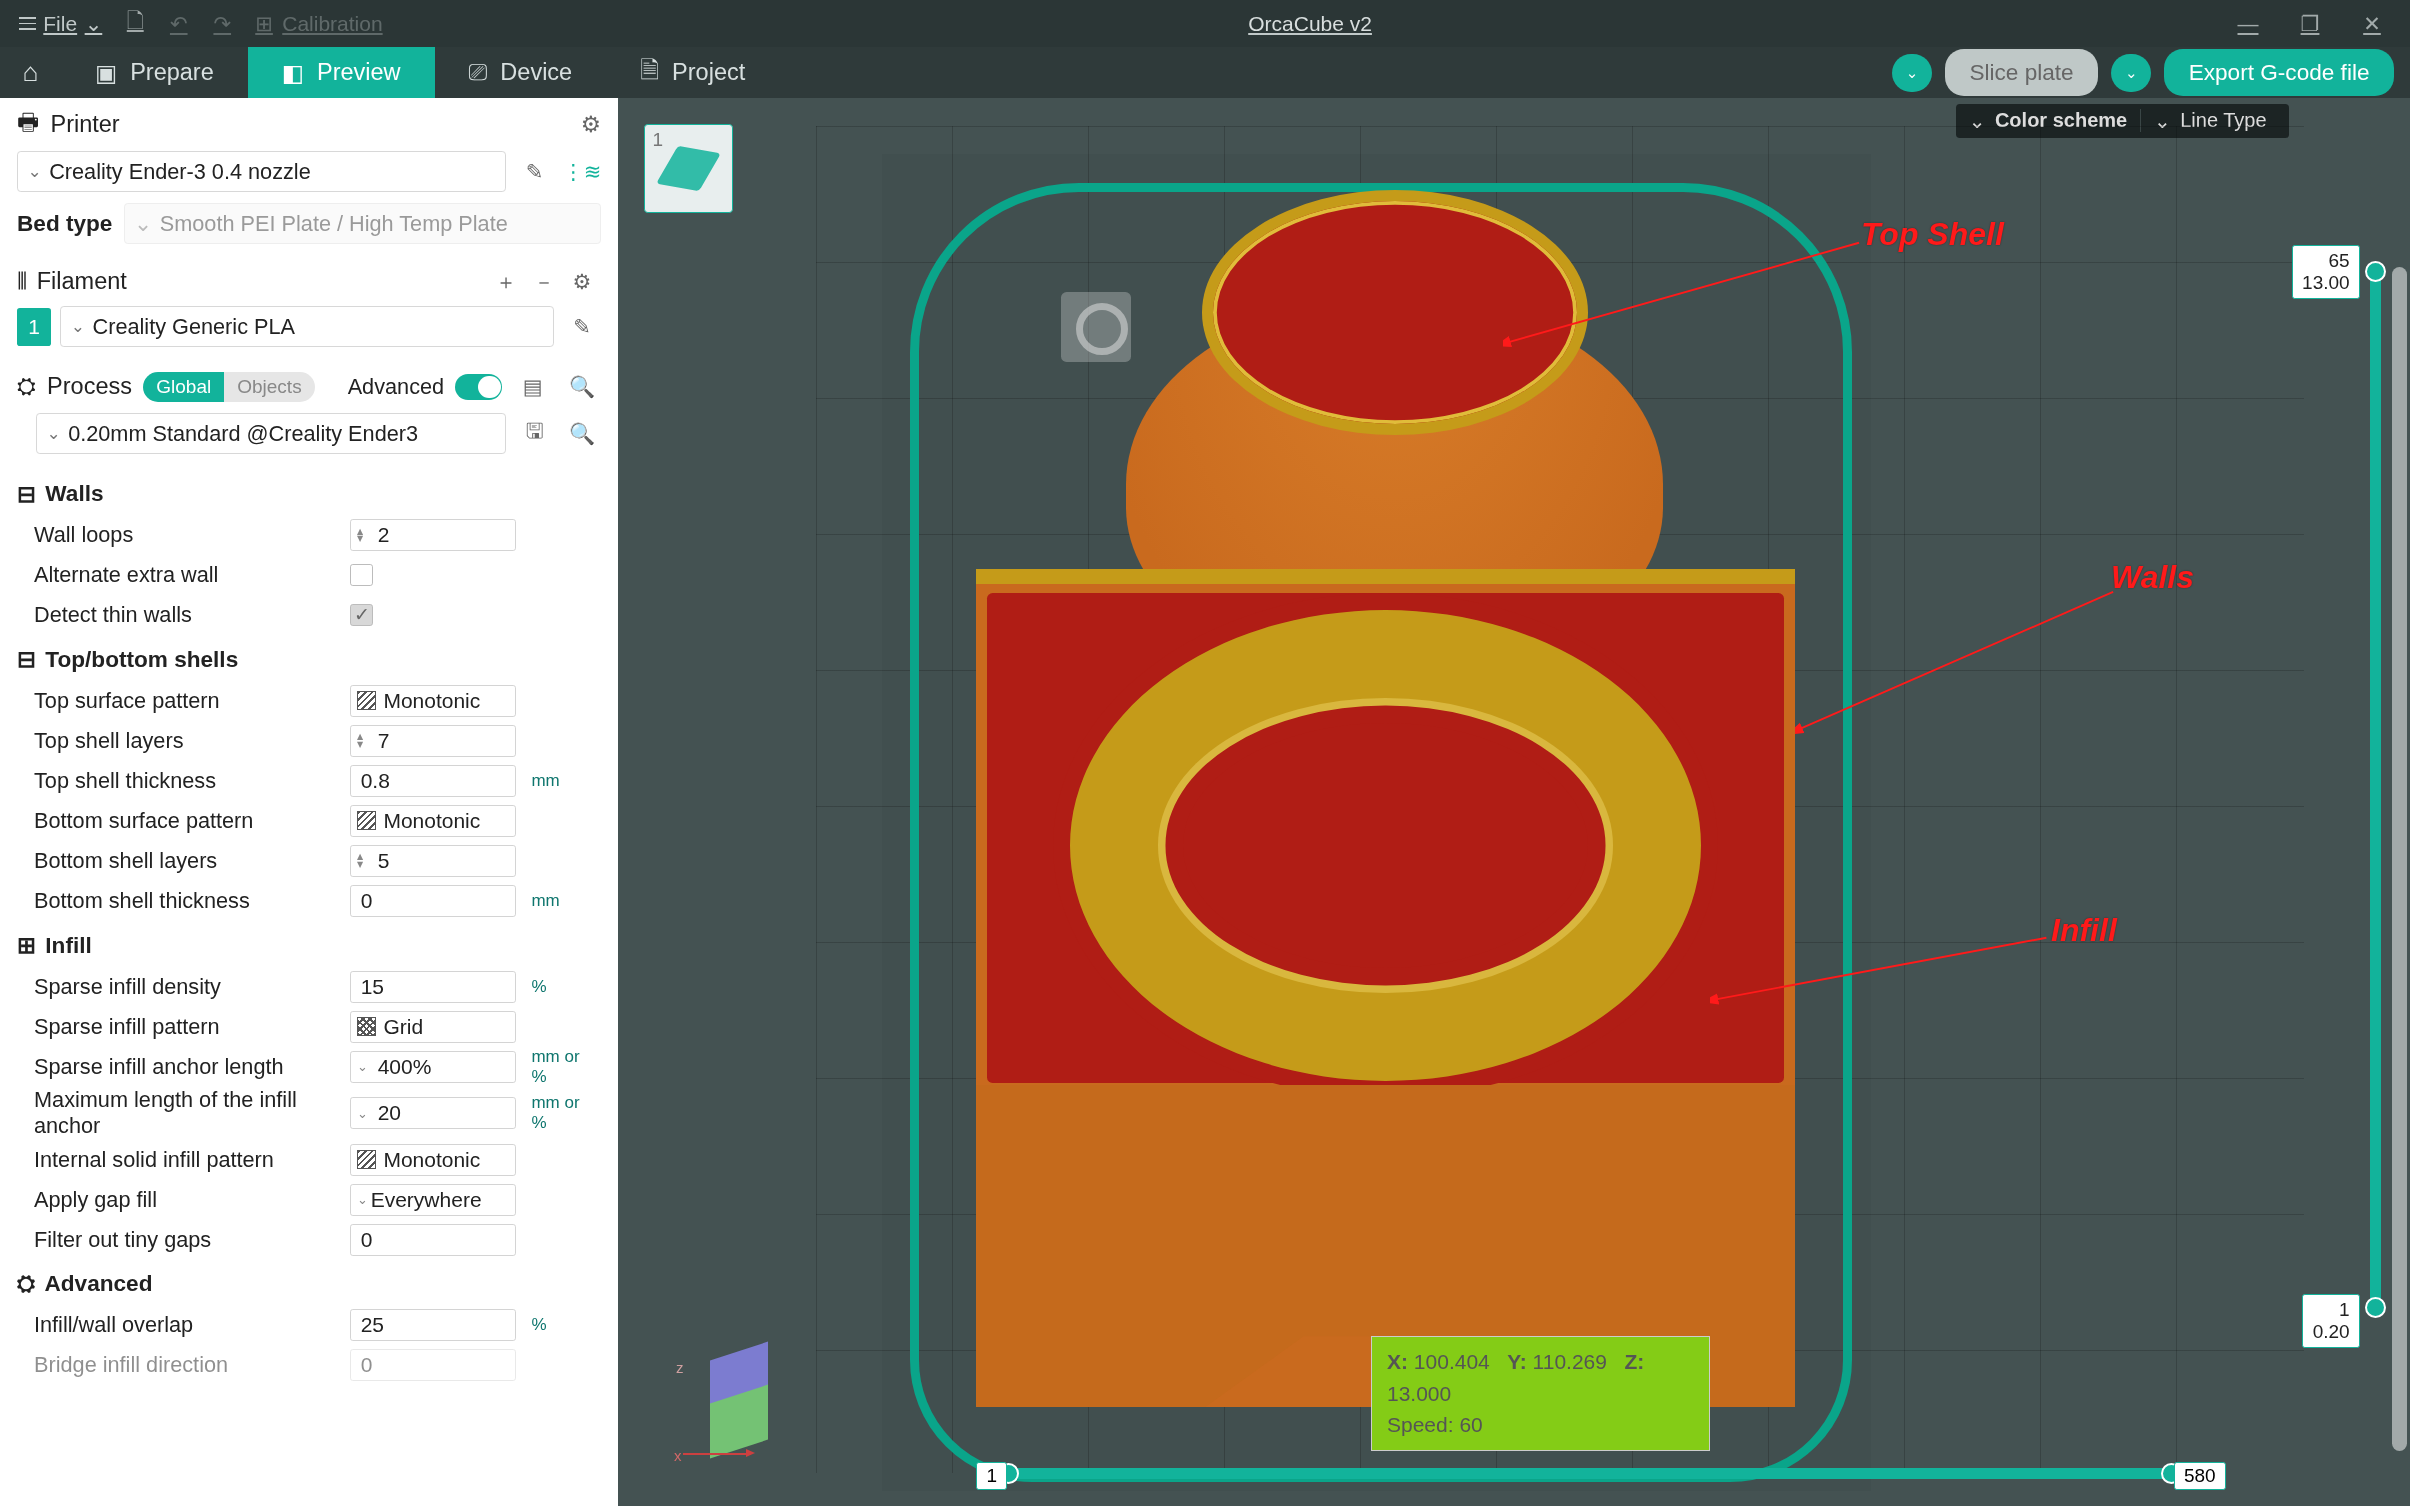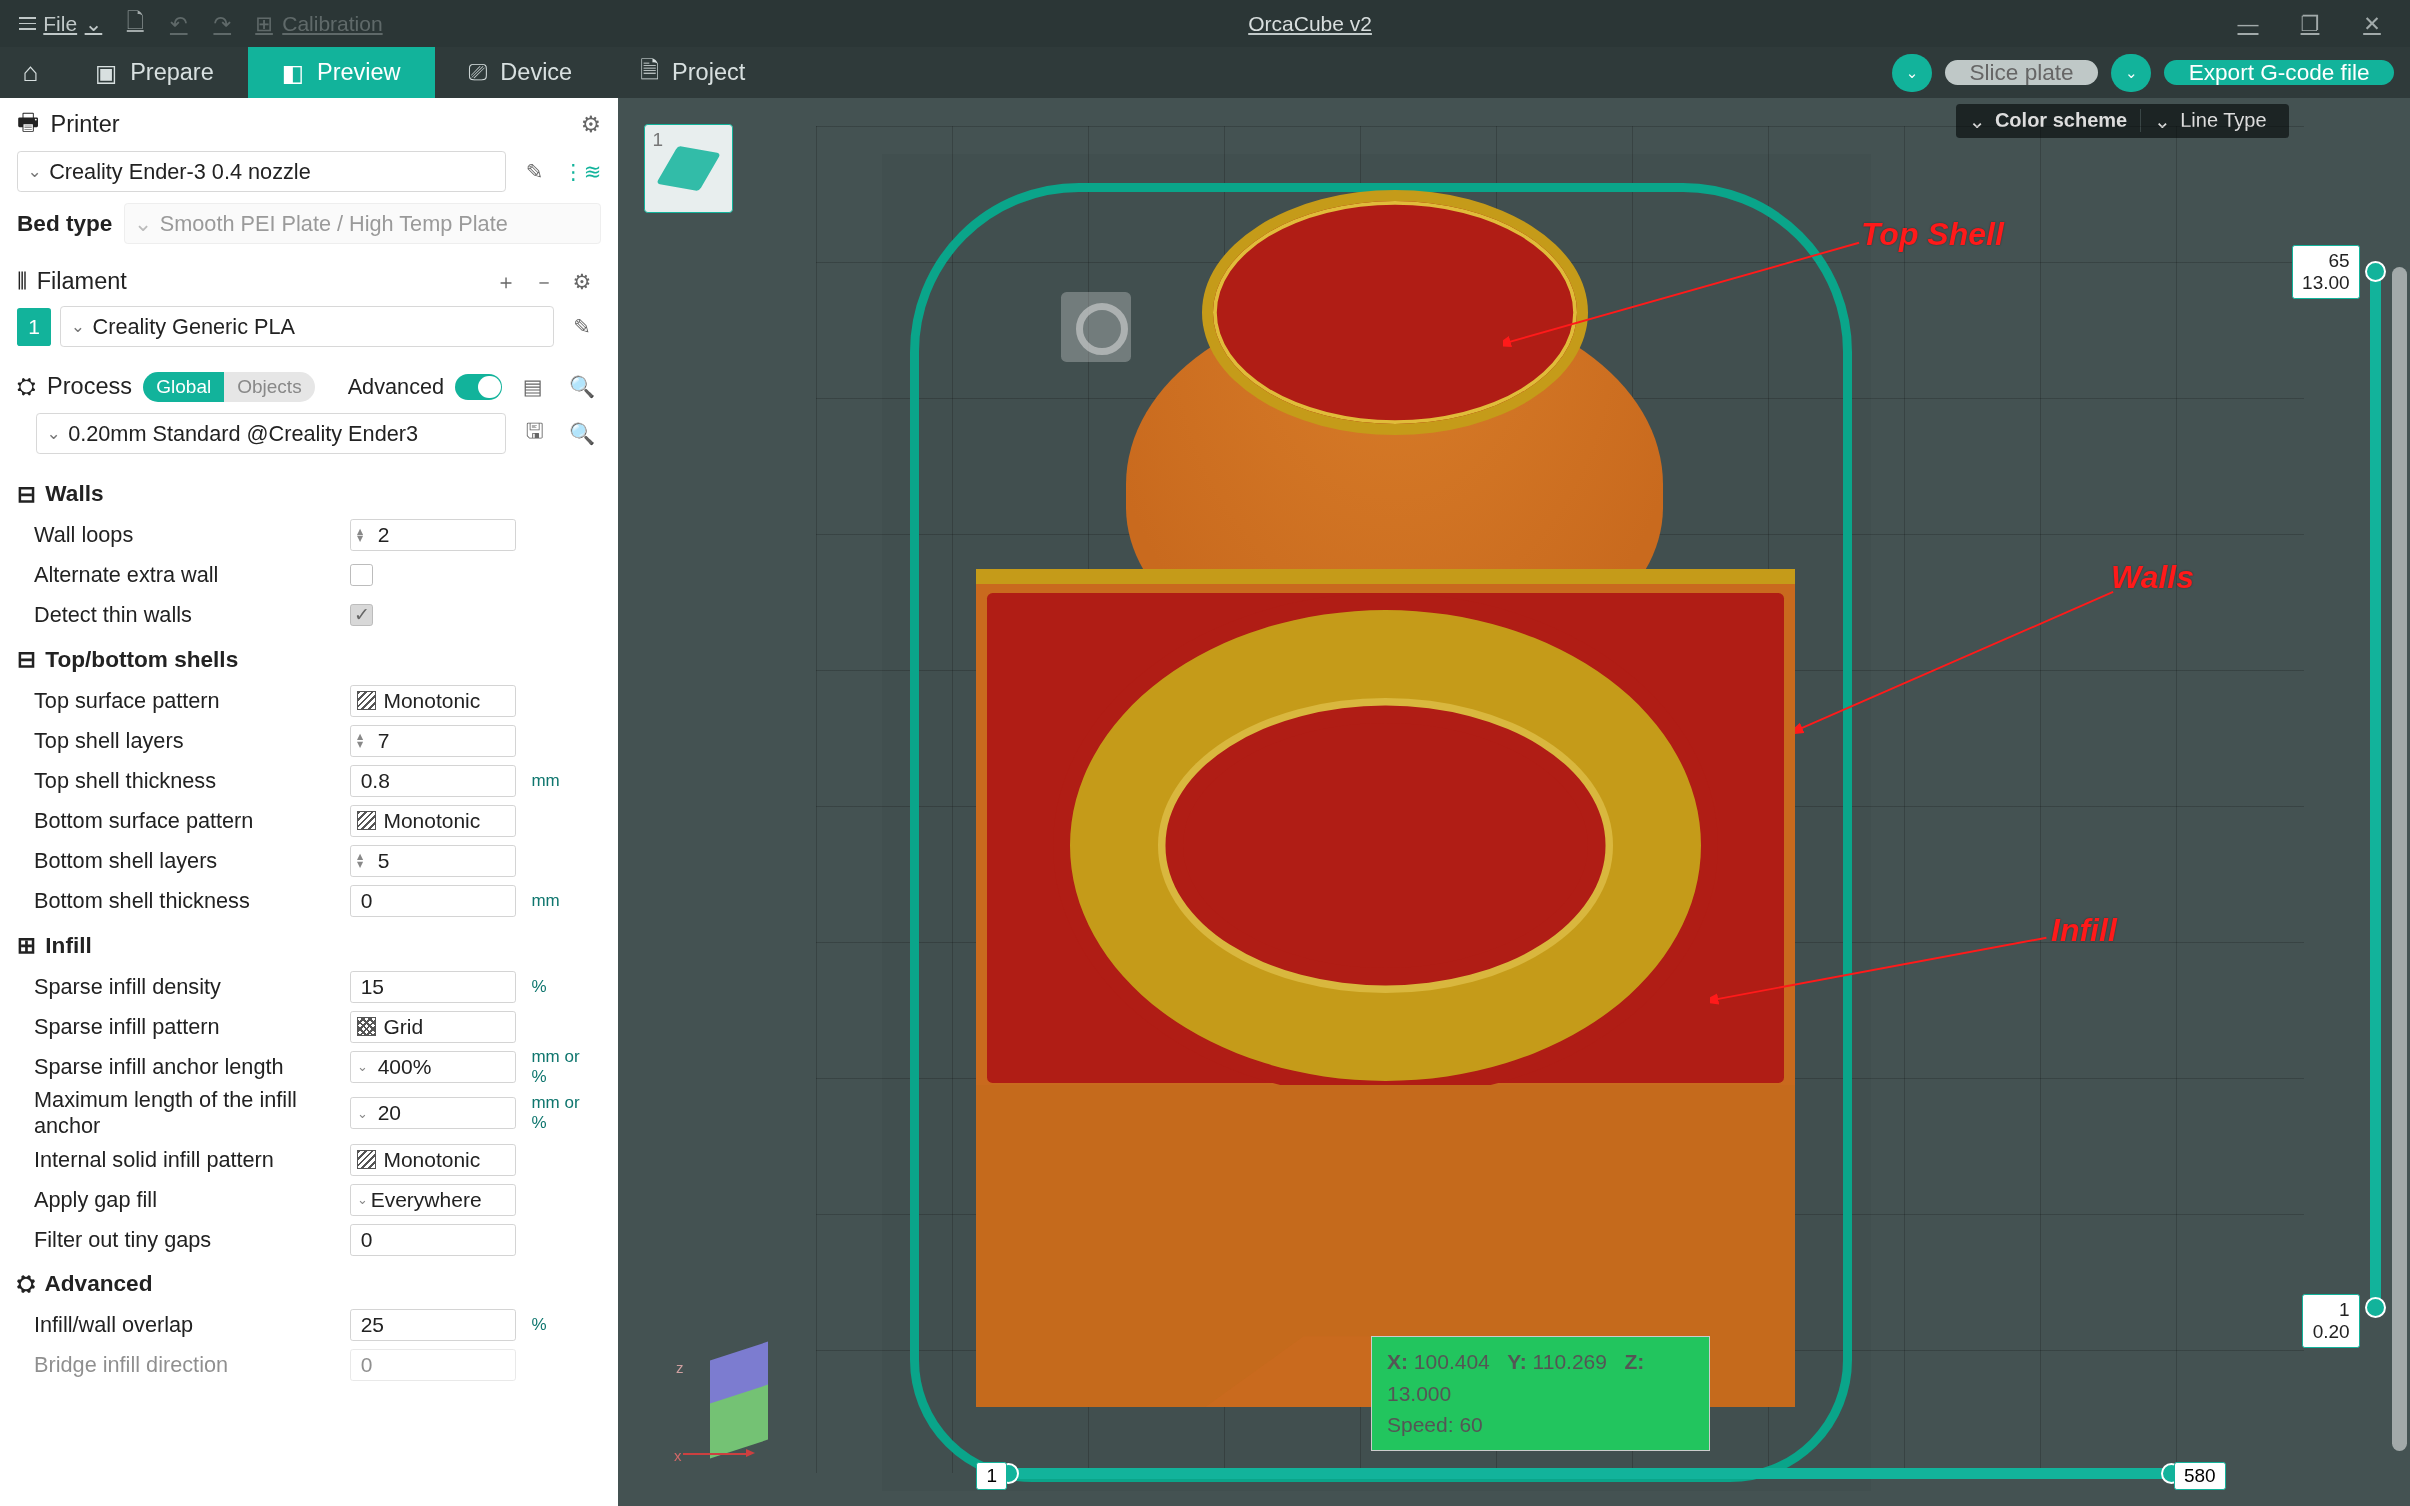--- a/index.html
+++ b/index.html
@@ -41,21 +41,21 @@
   }
   .tabbar .tab {
     display: flex; align-items: center; gap: 13px;
     padding: 0 34px; cursor: pointer; font-size: 23.5px;
   }
   .tabbar .tab.home { padding: 0 22.6px; }
   .tabbar .tab.active { background: var(--accent); color: #fff; }
   .tabbar .spacer { flex: 1; }
   .tabbar .actions { display: flex; align-items: center; gap: 13px; padding-right: 17px; }
   .pill-btn {
-    display: flex; align-items: center; height: 25px; border-radius: 19px;
+    display: flex; align-items: center; height: 47px; border-radius: 19px;
     background: var(--accent); color: #fff; font-size: 22.6px; cursor: pointer;
     padding: 0 24.5px;
   }
   .pill-btn.disabled { background: #bfc8c7; color: #666; cursor: default; }
   .pill-caret {
     width: 40px; height: 38px; border-radius: 19px; background: var(--accent);
     display: flex; align-items: center; justify-content: center; color: #fff; cursor: pointer;
   }
 
   
@@ -249,21 +249,21 @@
   .hflag {
     position: absolute; background: #fff; border: 0.9px solid var(--accent);
     padding: 1.9px 9.4px; font-size: 19px; border-radius: 2.8px;
   }
   .hflag.l { left: 358px; bottom: 17px; }
   .hflag.r { right: 185px; bottom: 17px; }
 
   
   .coord {
     position: absolute; left: 753px; bottom: 56px; width: 339px;
-    background: #22c55e; border: 0.9px solid #ccc; padding: 9.4px 15px;
+    background: #84cc16; border: 0.9px solid #ccc; padding: 9.4px 15px;
     font-size: 21px; color: #555; line-height: 1.5;
   }
 
   
   .gizmo { position: absolute; left: 56px; bottom: 43px; width: 113px; height: 113px; }
   .gizmo .face1 { position: absolute; left: 36px; top: 0; width: 58px; height: 55px; background: #7c7cd0; transform: skewY(-18deg); }
   .gizmo .face2 { position: absolute; left: 36px; top: 43px; width: 58px; height: 55px; background: #74c274; transform: skewY(-18deg); }
   .gizmo .zx { position:absolute; left:1.9px; top:7.5px; font-size:15px; color:#cfa0a0;}
   .gizmo .xx { position:absolute; left:0; bottom:0; font-size:15px; color:#d06868;}
   .gizmo .axis { position:absolute; left:9.4px; bottom:9.4px; width:68px; height:1.9px; background:#cc4040; }

